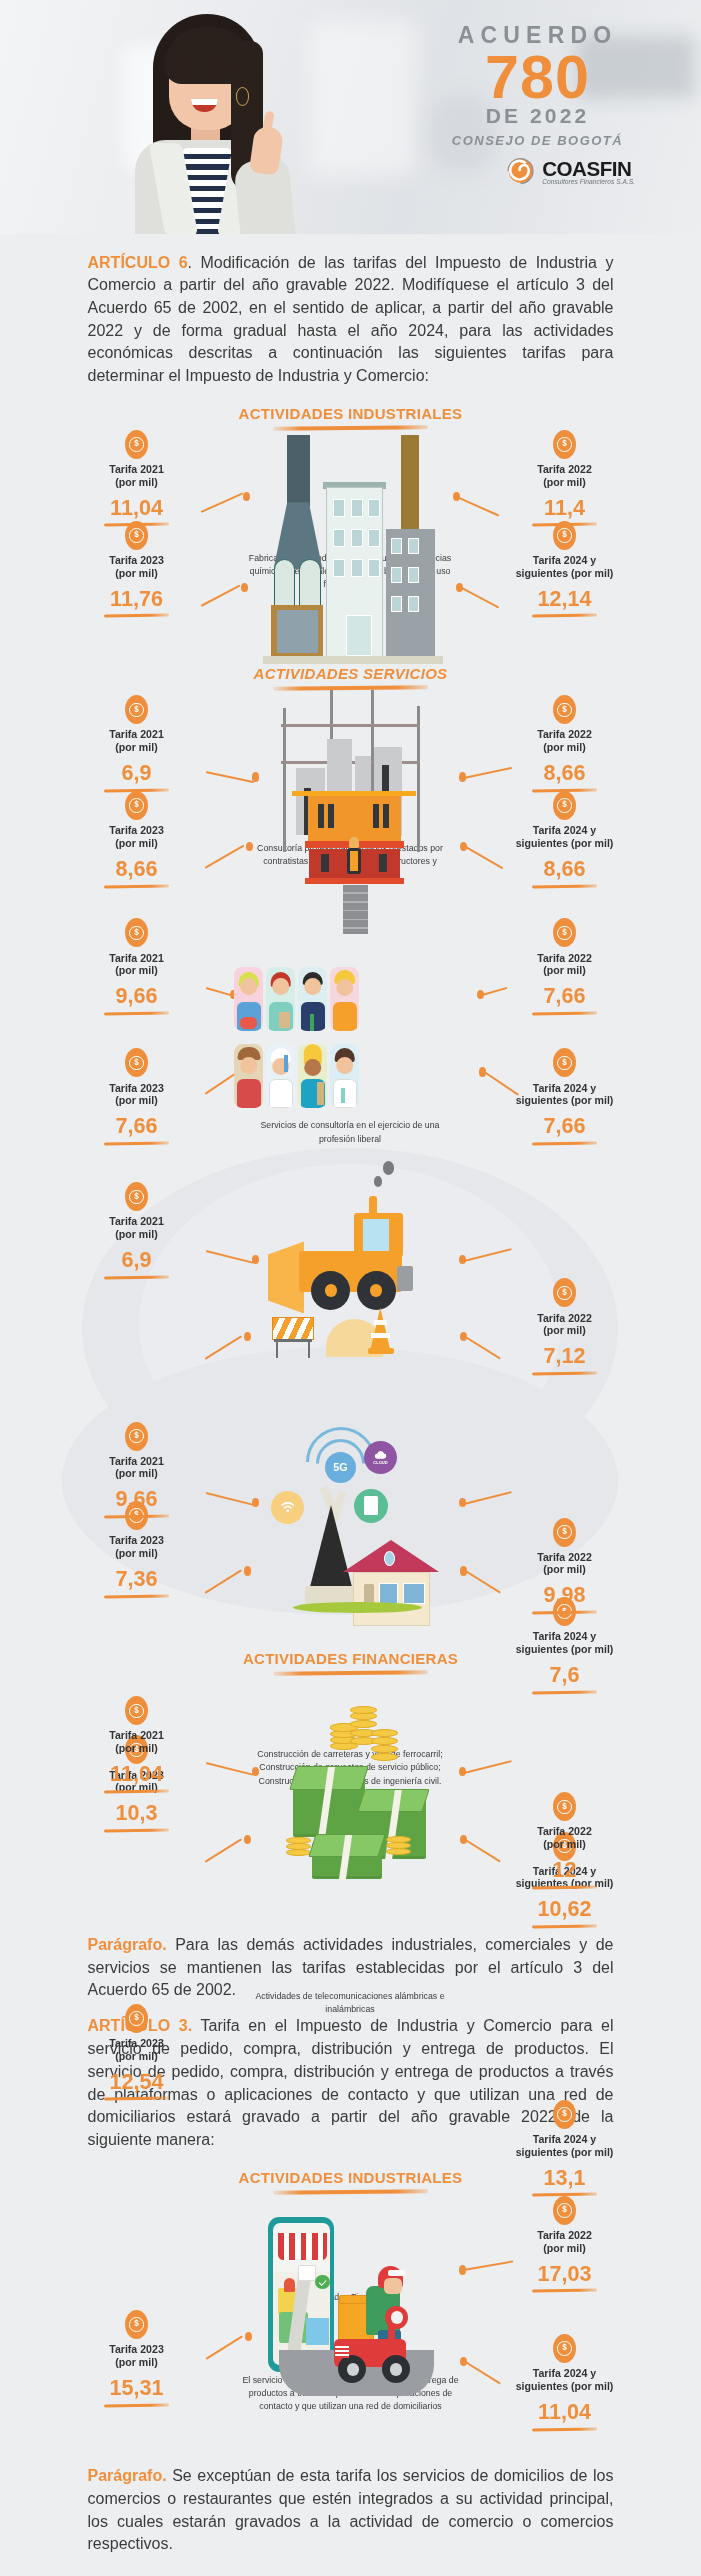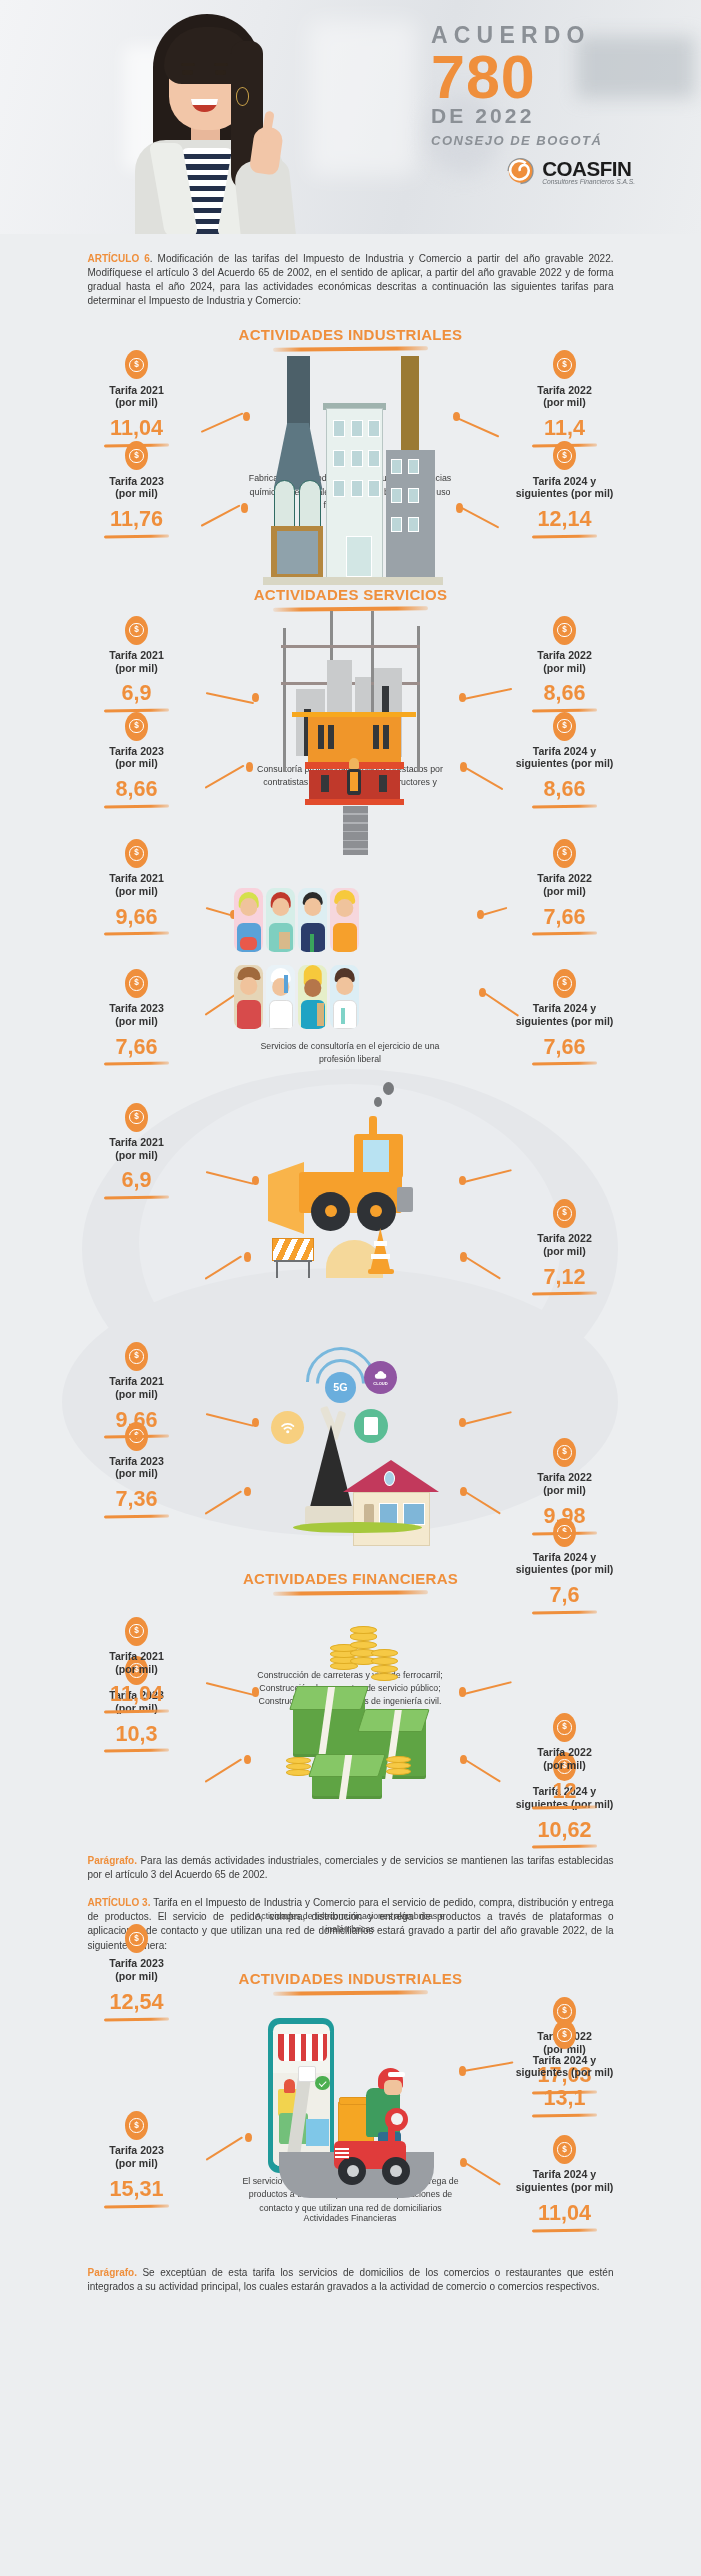--- a/index.html
+++ b/index.html
@@ -62,21 +62,21 @@
   .p-teeth { position:absolute; left:0; top:0; width:27px; height:5.7px; background:#fff;}
   .p-earring { position:absolute; left:128px; top:82px; width:13.4px; height:18.5px;
     border:1.5px solid #c9a24a; border-radius:50%;}
   .p-arm { position:absolute; left:129px; top:155px; width:55px; height:77px;
     background:#dfe0dc; border-radius:20.6px 15.5px 0 0; transform:rotate(-6deg);}
   .p-hand { position:absolute; left:144px; top:122px; width:29px; height:47px;
     background:#f2c6a8; border-radius:13.4px 13.4px 9.3px 9.3px; transform:rotate(8deg);}
   .p-finger { position:absolute; left:155px; top:106px; width:9.3px; height:32px;
     background:#f2c6a8; border-radius:5.2px; transform:rotate(10deg);}
 
-  .acuerdo-block { position:absolute; left:431px; top:21.6px; width:237px; }
+  .acuerdo-block { position:absolute; left:419px; top:21.6px; width:237px; text-align:center; }
   .acuerdo-word { font-size:23px; letter-spacing:6.2px; font-weight:700; color:#8b9096;
       font-family:"Liberation Sans", sans-serif; }
   .acuerdo-num { font-size:61px; line-height:.95; font-weight:800; color:#ef8f3c; letter-spacing:1px; }
   .acuerdo-de { font-size:21px; font-weight:700; letter-spacing:3.1px; color:#8b9096; margin-top:-2.1px;}
   .acuerdo-consejo { font-size:13px; font-weight:700; font-style:italic; letter-spacing:1.5px; color:#8b9096; margin-top:4.1px;}
 
   .logo-row { position:absolute; left:502px; top:155px; display:flex; align-items:center; gap:5.2px;}
   .logo-mark { width:35px; height:32px; position:relative;}
   .logo-txt { display:flex; flex-direction:column; }
   .logo-name { font-size:20.6px; font-weight:700; letter-spacing:-0.5px; color:#1c1c1c; position:relative;}
@@ -87,21 +87,21 @@
   .quote-band {
     position:absolute; left:0; top:0; width:701px; height:77px; background:#ef8f3c;
     clip-path: polygon(0 0, 100% 0, 100% 33%, 50% 100%, 0 33%);
   }
   .quote-text {
     position:absolute; left:0; top:12.4px; width:701px; text-align:center;
     color:#fff; font-size:10.3px; font-style:italic; font-weight:700;
   }
 
   
-  .para { width:526px; margin:0 auto; font-size:10px; line-height:1.42; color:#3b3b3b; text-align:justify;}
+  .para { width:526px; margin:0 auto; font-size:16px; line-height:1.42; color:#3b3b3b; text-align:justify;}
   .para b.art { color:#ef8f3c; font-weight:700; }
   .para-top { padding-top:17.5px; }
 
   
   .sec-title-wrap { text-align:center; margin-top:15.5px; position:relative;}
   .sec-title { font-size:15px; font-weight:800; color:#ef8f3c; letter-spacing:0.3px; }
   .sec-underline { width:155px; height:3.6px; margin:4.1px auto 0;
     background: linear-gradient(90deg, rgba(239,143,60,.15) 0%, #ef8f3c 18%, #ef8f3c 80%, rgba(239,143,60,.25) 100%);
     border-radius:2.1px; transform: rotate(-.6deg);}
 
@@ -371,21 +371,21 @@
           </div>
         </div>
       <div class="lbl"><span>Tarifa 2024 y</span><br><span>siguientes (por mil)</span></div>
       <div class="val">12,14</div>
       <div class="dash"></div>
     </div>
 
     <div class="caption" style="left:247px; top:122px;">Fabricación de productos farmacéuticos, sustancias químicas medicinales y productos botánicos de uso farmacéutico.</div>
   </div>
 
-  <div class="sec-title-wrap" style="margin-top:13.4px;">
+  <div class="sec-title-wrap" style="margin-top:13.4px;font-style:italic;">
     <div class="sec-title">ACTIVIDADES SERVICIOS</div>
     <div class="sec-underline"></div>
   </div>
 
   <div class="block" style="height:216px;">
     <div class="ill" style="left:278px; top:0; width:155px; height:216px;">
       <div class="bc-pole" style="left:5.2px; top:17.5px; height:144px;"></div>
       <div class="bc-pole" style="left:52px; top:0; height:162px;"></div>
       <div class="bc-pole" style="left:93px; top:0; height:162px;"></div>
       <div class="bc-pole" style="left:139px; top:15.5px; height:146px;"></div>

